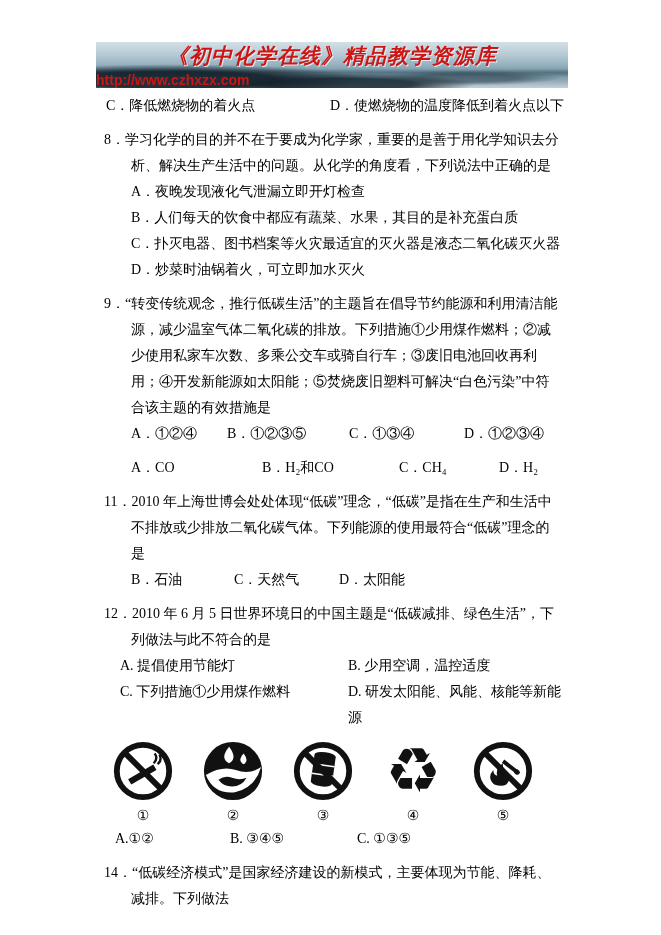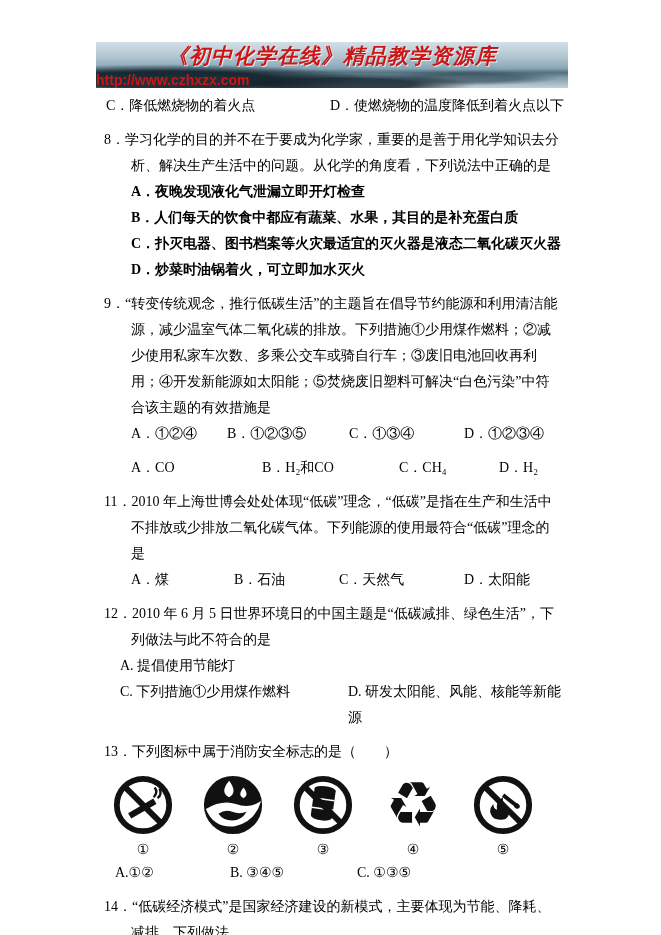--- a/index.html
+++ b/index.html
@@ -55,21 +55,21 @@
     width:474px;
     margin:0 0 0 96px;
   }
   .carryover{
     display:grid;
     grid-template-columns:224px 1fr;
     margin:5px 0 0 10px;
   }
   .q{margin:8px;}
   .hang{padding-left:27px;text-indent:-27px;margin:0;}
-  .opt-line{margin:0 0 0 27px;font-weight:bold;}
+  .opt-line{margin:0 0 0 27px;}
   .opt-row{display:grid;margin-left:27px;}
   .row-q9{grid-template-columns:96px 122px 115px 1fr;}
   .row-q10{grid-template-columns:131px 137px 100px 1fr;}
   .row-q11{grid-template-columns:103px 105px 125px 1fr;}
   .row-q12{grid-template-columns:228px 1fr;margin-left:16px;}
   .row-q13{grid-template-columns:115px 127px 110px 1fr;margin-left:11px;}
   
   .icons-row{
     display:flex;justify-content:space-between;align-items:flex-end;
     margin:8px 24px 2px 4px;
@@ -124,40 +124,39 @@
         <span>A．CO</span>
         <span>B．H₂和CO</span>
         <span>C．CH₄</span>
         <span>D．H₂</span>
       </div>
     </div>
 
     <div class="q">
       <p class="hang"><span>11．</span><span>2010 年上海世博会处处体现“低碳”理念，“低碳”是指在生产和生活中不排放或少排放二氧化碳气体。下列能源的使用最符合“低碳”理念的是</span></p>
       <div class="opt-row row-q11">
-        <span>A．煤</span>
         <span>B．石油</span>
         <span>C．天然气</span>
         <span>D．太阳能</span>
       </div>
     </div>
 
     <div class="q">
       <p class="hang"><span>12．</span><span>2010 年 6 月 5 日世界环境日的中国主题是“低碳减排、绿色生活”，下列做法与此不符合的是</span></p>
       <div class="opt-row row-q12">
         <span>A. 提倡使用节能灯</span>
+        <span>B. 少用空调，温控适度</span>
       </div>
       <div class="opt-row row-q12">
         <span>C. 下列措施①少用煤作燃料</span>
         <span>D. 研发太阳能、风能、核能等新能源</span>
       </div>
     </div>
 
     <div class="q">
-      <p class="hang"><span>13．</span><span>下列图标中属于消防安全标志的是（　　）</span></p>
 
       <div class="icons-row">
 
         <div class="icon-cell">
           <svg width="64" height="64" viewBox="0 0 66 66">
             <circle cx="33" cy="33" r="27" fill="none" stroke="#111" stroke-width="6"></circle>
             <g transform="rotate(-30 33 36)">
               <rect x="17" y="33" width="30" height="6.5" fill="#111"></rect>
             </g>
             <path d="M44 25 q5 -5 1 -10 M48 26 q5 -4 2 -10" fill="none" stroke="#111" stroke-width="2.4"></path>

